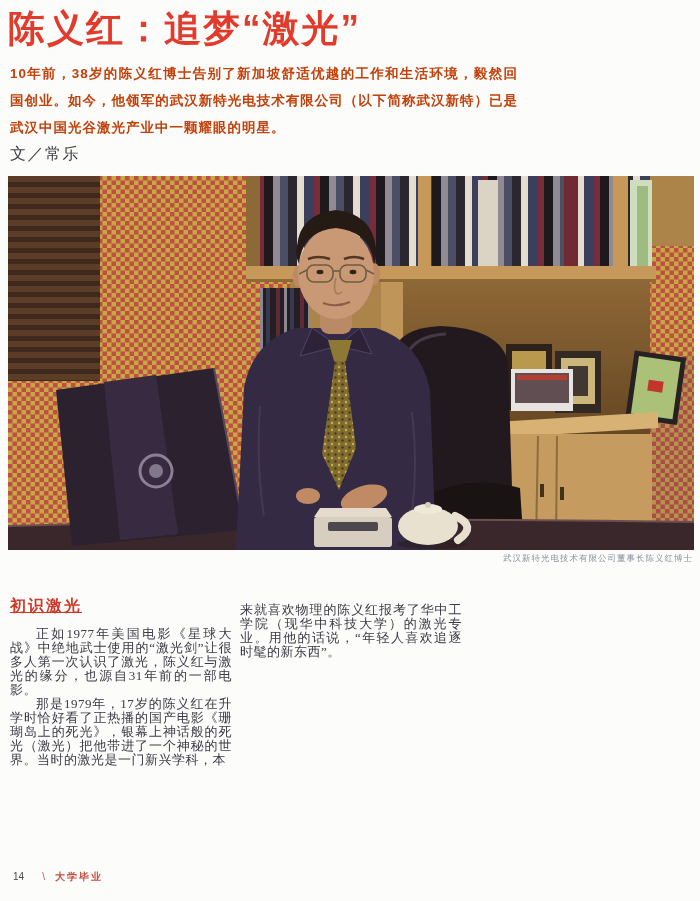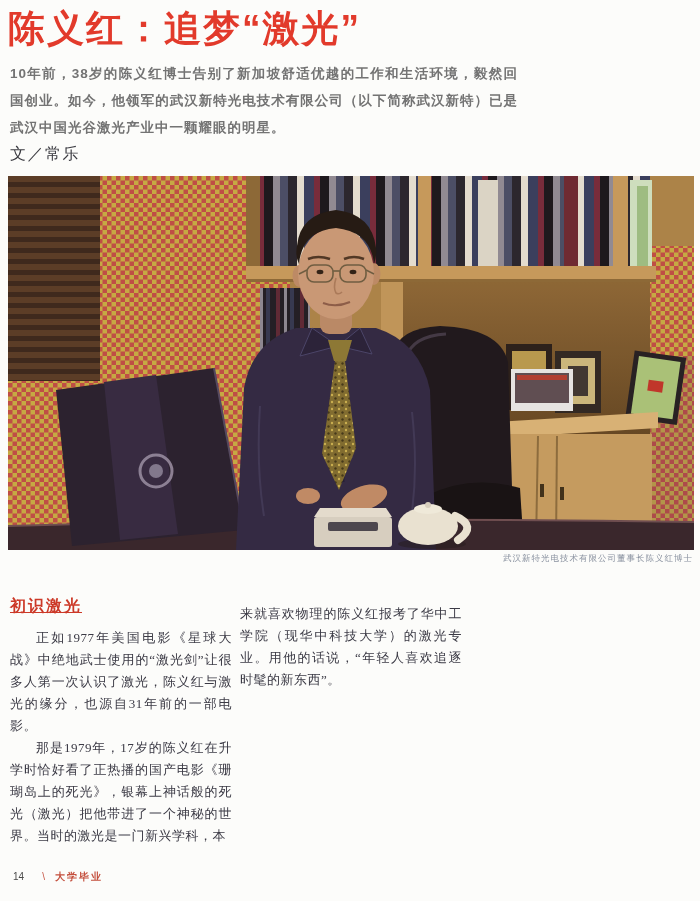--- a/index.html
+++ b/index.html
@@ -2,31 +2,31 @@
 <html><head>
 <meta charset="utf-8">
 <style>
   html,body{margin:0;padding:0;}
   body{background:#ffffff;}
   .page{position:relative;width:700px;height:901px;background:#fcfcfa;overflow:hidden;
         font-family:"Liberation Serif",serif;}
   .title{position:absolute;left:8px;top:4px;font-family:"Liberation Sans",sans-serif;
          font-weight:bold;font-size:37px;letter-spacing:2px;color:#e23a2b;white-space:nowrap;}
   .intro{position:absolute;left:10px;top:60px;width:508px;font-family:"Liberation Sans",sans-serif;
-         font-weight:bold;font-size:13.5px;line-height:27px;letter-spacing:1px;color:#737373;
+         font-weight:bold;font-size:13.5px;line-height:27px;letter-spacing:1px;color:#c2410c;
          text-align:justify;margin:0;}
   .byline{position:absolute;left:10px;top:144px;font-size:16px;letter-spacing:1.5px;color:#3a3a40;
           font-family:"Liberation Sans",sans-serif;}
   .photo{position:absolute;left:8px;top:176px;width:686px;height:374px;background:#a9803f;}
   .photo svg{display:block;width:100%;height:100%;}
   .caption{position:absolute;right:7px;top:553px;font-size:8.5px;letter-spacing:1px;color:#8a92a0;
            font-family:"Liberation Sans",sans-serif;}
   .heading{position:absolute;left:10px;top:596px;font-family:"Liberation Sans",sans-serif;
            font-weight:bold;font-size:16px;letter-spacing:2px;color:#cc3928;text-decoration:underline;}
-  .col{position:absolute;width:222px;font-size:13px;line-height:22px;letter-spacing:0.5px;
+  .col{position:absolute;width:222px;font-size:13px;line-height:14px;letter-spacing:0.5px;
        color:#3b3a45;text-align:justify;}
   .col p{margin:0;}
   .ind{text-indent:2em;}
   .col1{left:10px;top:627px;}
   .col2{left:240px;top:603px;}
   .col3{left:473px;top:603px;}
   .footer{position:absolute;left:13px;top:870px;font-family:"Liberation Sans",sans-serif;
           font-size:10px;color:#4a4a4a;}
   .footer .sep{color:#c4503e;margin:0 10px 0 18px;}
   .footer .mag{color:#c4503e;letter-spacing:2px;font-weight:bold;}

